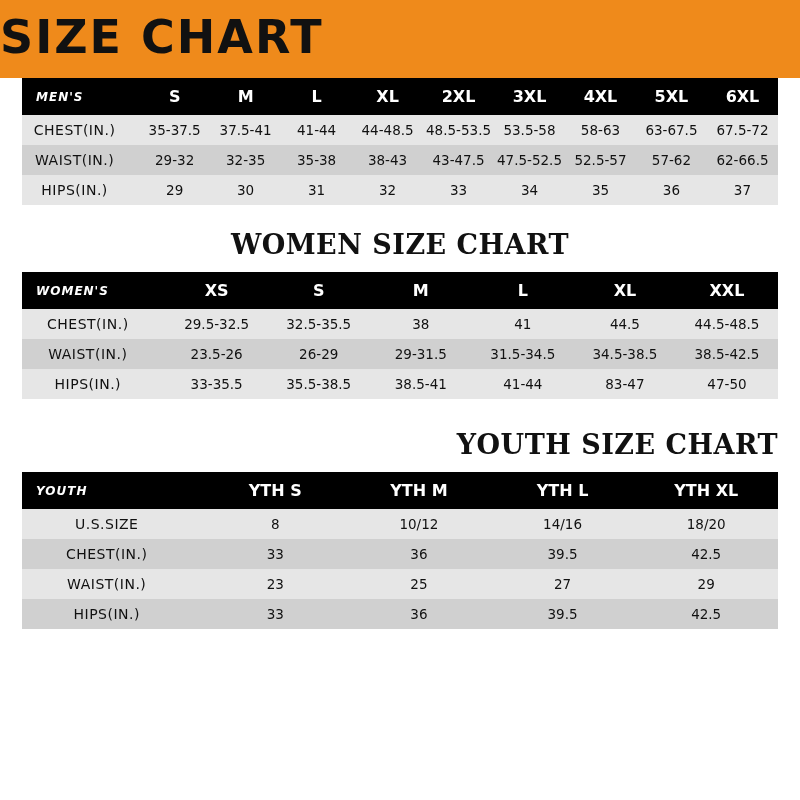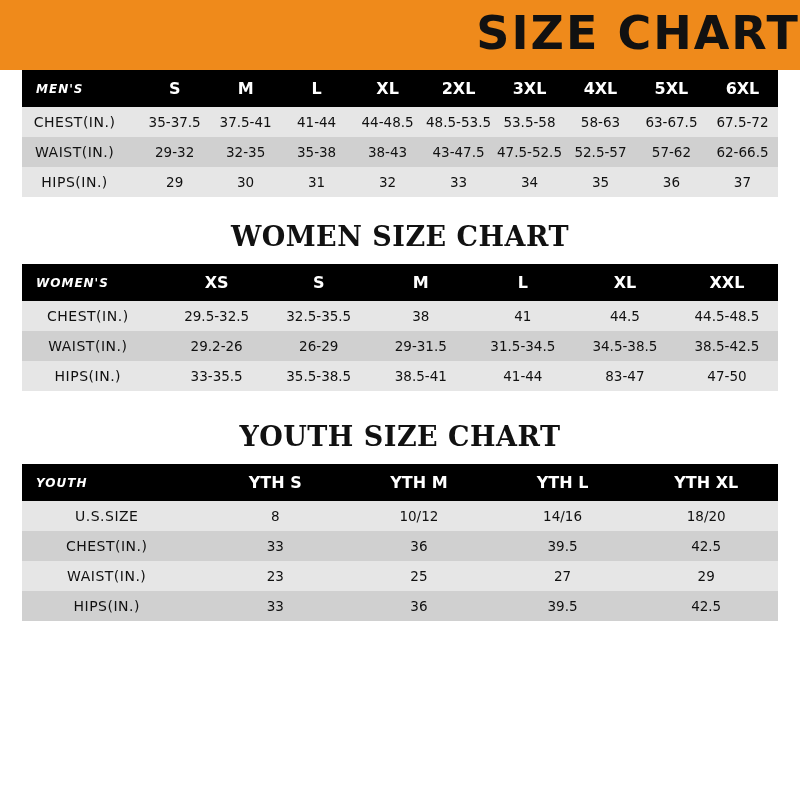--- a/index.html
+++ b/index.html
@@ -14,25 +14,25 @@
   .page {
     width: 800px;
     height: 800px;
     position: relative;
     background: #fff;
     overflow: hidden;
   }
   
   .header-band {
     width: 100%;
-    height: 70px;
+    height: 78px;
     background: #ef8a1b;
     display: flex;
     align-items: center;
-    justify-content: flex-end;
+    justify-content: flex-start;
   }
   .header-title {
     font-family: "DejaVu Sans", sans-serif;
     font-weight: bold;
     font-size: 46px;
     letter-spacing: 2px;
     color: #111;
     line-height: 1;
     padding-bottom: 4px;
   }
@@ -42,21 +42,21 @@
   .section-title {
     text-align: center;
     font-family: "DejaVu Serif", serif;
     font-weight: bold;
     font-size: 27px;
     color: #111;
     letter-spacing: 0.5px;
   }
   .men-title { margin: 18px 0 12px 0; }
   .women-title { margin: 24px 0 12px 0; }
-  .youth-title { margin: 30px 0 12px 0; }
+  .youth-title { margin: 30px 0 12px 0; text-align: right; }
 
   table.size-table {
     width: 100%;
     border-collapse: collapse;
     table-layout: fixed;
   }
   table.size-table thead tr {
     background: #000;
   }
   table.size-table thead th {
@@ -189,21 +189,21 @@
             <td class="rowhead women-col-0">CHEST(IN.)</td>
             <td>29.5-32.5</td>
             <td>32.5-35.5</td>
             <td>38</td>
             <td>41</td>
             <td>44.5</td>
             <td>44.5-48.5</td>
           </tr>
           <tr class="row-dark">
             <td class="rowhead women-col-0">WAIST(IN.)</td>
-            <td>29.2-26</td>
+            <td>23.5-26</td>
             <td>26-29</td>
             <td>29-31.5</td>
             <td>31.5-34.5</td>
             <td>34.5-38.5</td>
             <td>38.5-42.5</td>
           </tr>
           <tr class="row-light">
             <td class="rowhead women-col-0">HIPS(IN.)</td>
             <td>33-35.5</td>
             <td>35.5-38.5</td>

